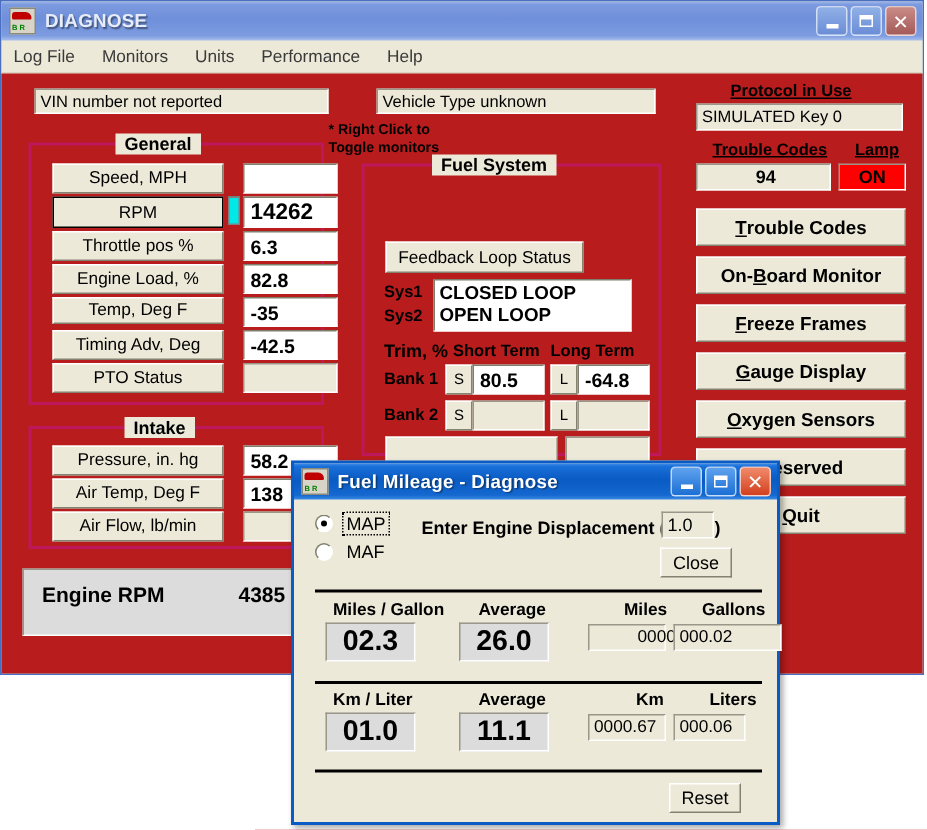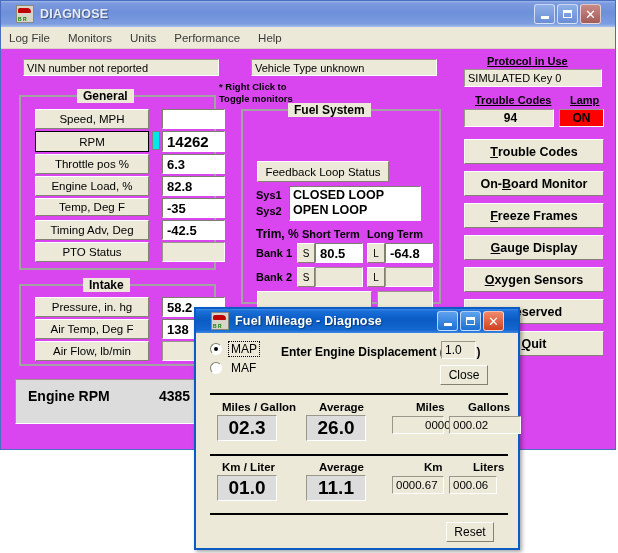--- a/index.html
+++ b/index.html
@@ -4,21 +4,21 @@
 <style>
   html,body{margin:0;padding:0;background:#ffffff;}
   body{width:618px;height:553px;position:relative;overflow:hidden;
        font-family:"Liberation Sans","DejaVu Sans",sans-serif;font-size:11px;color:#000;}
 
   
   #main-window{position:absolute;left:0;top:0;width:616px;height:450px;
      border:1px solid #4a6fc0;background:#ece9d8;box-sizing:border-box;}
   .titlebar{height:26px;position:relative;
      background:linear-gradient(to bottom,#9db7e8 0%,#7c9adf 8%,#6e8fda 45%,#7d9ce0 88%,#a9c0ec 100%);
-     display:flex;align-items:center;padding:0 12px;}
+     display:flex;align-items:center;padding:0 2px;}
   .titlebar.active{background:linear-gradient(to bottom,#3f8ce8 0%,#1a6fd8 8%,#0a5bc4 45%,#1468cf 88%,#3d8ae4 100%);}
   .tb-title{color:#fff;font-weight:bold;font-size:12.5px;margin-left:6px;
      text-shadow:1px 1px 1px rgba(0,0,0,.45);letter-spacing:.2px;white-space:nowrap;}
   .tb-title.dim{color:#e6ecf8;}
   .appicon{width:16px;height:16px;margin-left:3px;background:#d8d4c8;
      border:1px solid #8a8a7a;position:relative;overflow:hidden;flex:0 0 auto;}
   .appicon::before{content:"";position:absolute;left:1px;top:2px;width:13px;height:5px;
      background:#c00000;border-radius:2px 4px 1px 1px;}
   .appicon::after{content:"B R";position:absolute;left:1px;bottom:0px;font-size:5px;
      color:#008000;font-weight:bold;line-height:6px;letter-spacing:0px;}
@@ -31,36 +31,36 @@
   .tb-btn.close{background:linear-gradient(to bottom,#c98a86,#a45b58);}
   .titlebar.active .tb-btn.close{background:linear-gradient(to bottom,#f08a6a,#d2401f);}
   .glyph-min{width:8px;height:3px;background:#fff;margin-top:6px;}
   .glyph-max{width:9px;height:8px;border:1.5px solid #fff;border-top-width:3px;box-sizing:border-box;}
   .glyph-close{font-size:13px;font-weight:bold;line-height:1;}
 
   .menubar{height:21px;background:#ece9d8;display:flex;align-items:center;
      padding-left:8px;gap:18px;border-bottom:1px solid #d8d4c0;}
   .menuitem{font-size:11.5px;color:#3a3a3a;}
 
-  .client{position:absolute;left:0;top:48px;right:0;bottom:0;background:#d946ef;}
+  .client{position:absolute;left:0;top:48px;right:0;bottom:0;background:#b91c1c;}
 
   
   .sunken{background:#ece9d8;border:1px solid;border-color:#9a968a #ffffff #ffffff #9a968a;
      box-sizing:border-box;display:flex;align-items:center;padding-left:3px;font-size:11px;}
   .white-field{background:#ffffff;border:1px solid;border-color:#7f7f6e #ffffff #ffffff #7f7f6e;
      box-sizing:border-box;display:flex;align-items:center;padding-left:4px;
      font-weight:bold;font-size:13px;}
   .btn3d{background:#ece9d8;border:1px solid;border-color:#ffffff #848270 #848270 #ffffff;
      box-sizing:border-box;display:flex;align-items:center;justify-content:center;
      font-size:11.5px;color:#000;}
   .btn3d.strong{font-weight:bold;font-size:12.5px;}
   .btn3d.focus{border-color:#000 #000 #000 #000;border-width:1px;}
 
   
-  .group{position:absolute;border:2px solid #a3a3a3;box-sizing:border-box;}
+  .group{position:absolute;border:2px solid #be185d;box-sizing:border-box;}
   .group-title{position:absolute;top:-8px;background:#ece9d8;padding:0 6px;
      font-weight:bold;font-size:12px;color:#000;white-space:nowrap;}
 
   .lbl{position:absolute;font-size:11px;color:#000;white-space:nowrap;font-weight:bold;}
   .lbl.u{text-decoration:underline;}
   .lbl.b{font-weight:bold;}
 
   .acc{text-decoration:underline;}
 
   

